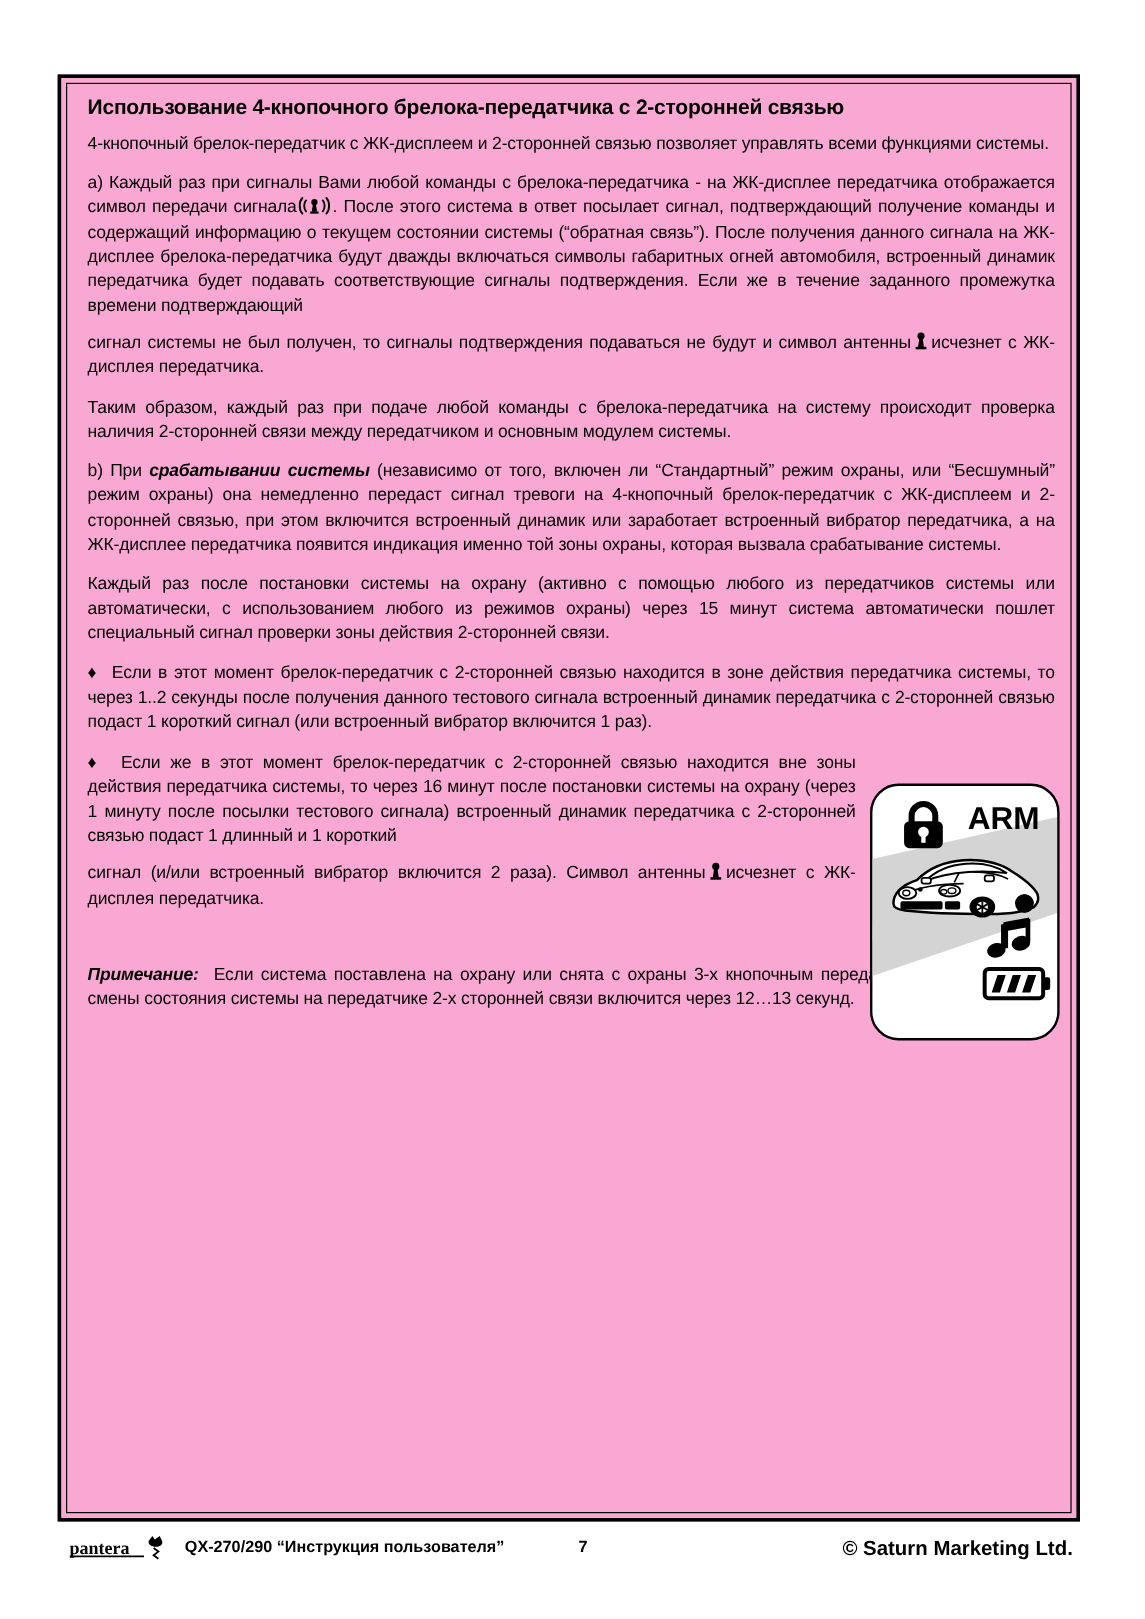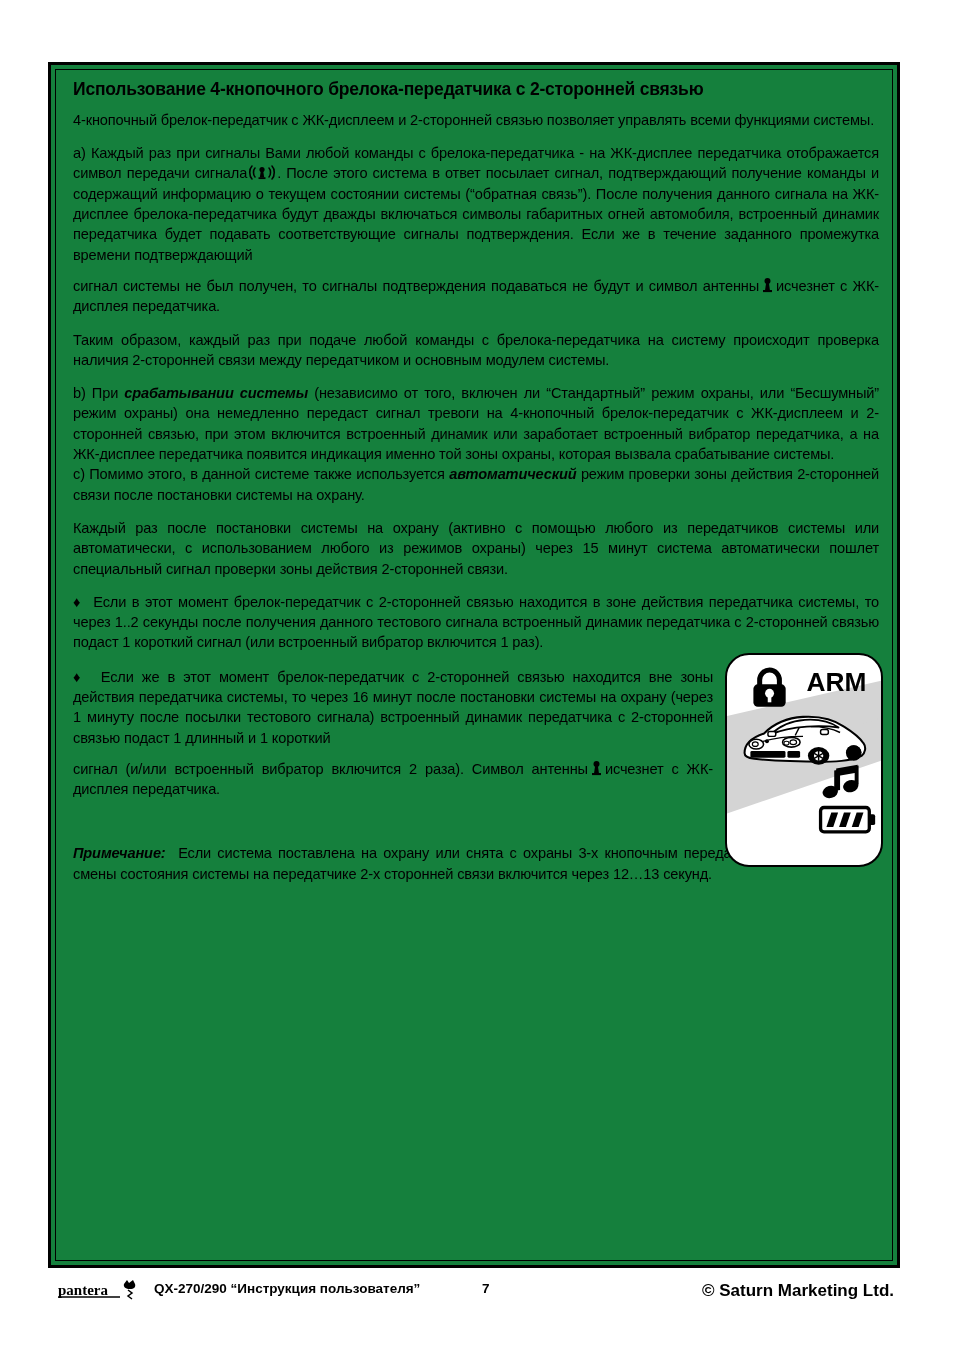--- a/index.html
+++ b/index.html
@@ -18,21 +18,21 @@
 
   
   #page-frame {
     position: absolute;
     left: 48px;
     top: 62px;
     width: 852px;
     height: 1206px;
     border: 3px solid #000000;
     box-sizing: border-box;
-    background: #15803d;
+    background: #f9a8d4;
   }
   #page-frame::after {
     content: "";
     position: absolute;
     left: 4px;
     top: 4px;
     right: 4px;
     bottom: 4px;
     border: 1px solid #000000;
     pointer-events: none;
@@ -172,25 +172,20 @@
     </p>
 
     <p class="para gap-before gap-after">Таким образом, каждый раз при подаче любой команды с брелока-передатчика на систему происходит проверка наличия 2-сторонней связи между передатчиком и основным модулем системы.</p>
 
     <p class="para tight">
       <span>b) При</span>
       <span class="b-italic">срабатывании системы</span>
       <span>(независимо от того, включен ли “Стандартный” режим охраны, или “Бесшумный” режим охраны) она немедленно передаст сигнал тревоги на 4-кнопочный брелок-передатчик с ЖК-дисплеем и 2-сторонней связью, при этом включится встроенный динамик или заработает встроенный вибратор передатчика, а на ЖК-дисплее передатчика появится индикация именно той зоны охраны, которая вызвала срабатывание системы.</span>
     </p>
 
-    <p class="para tight">
-      <span>c) Помимо этого, в данной системе также используется</span>
-      <span class="b-italic">автоматический</span>
-      <span>режим проверки зоны действия 2-сторонней связи после постановки системы на охрану.</span>
-    </p>
 
     <p class="para gap-before gap-after">Каждый раз после постановки системы на охрану (активно с помощью любого из передатчиков системы или автоматически, с использованием любого из режимов охраны) через 15 минут система автоматически пошлет специальный сигнал проверки зоны действия 2-сторонней связи.</p>
 
     <p class="para gap-after">
       <span>♦</span>&nbsp;&nbsp;<span>Если в этот момент брелок-передатчик с 2-сторонней связью находится в зоне действия передатчика системы, то через 1..2 секунды после получения данного тестового сигнала встроенный динамик передатчика с 2-сторонней связью подаст 1 короткий сигнал (или встроенный вибратор включится 1 раз).</span>
     </p>
 
     <p class="para wrap-col tight" style="margin-top:14px;">
       <span>♦</span>&nbsp;&nbsp;<span>Если же в этот момент брелок-передатчик с 2-сторонней связью находится вне зоны действия передатчика системы, то через 16 минут после постановки системы на охрану (через 1 минуту после посылки тестового сигнала) встроенный динамик передатчика с 2-сторонней связью подаст 1 длинный и 1 короткий</span>
     </p>

